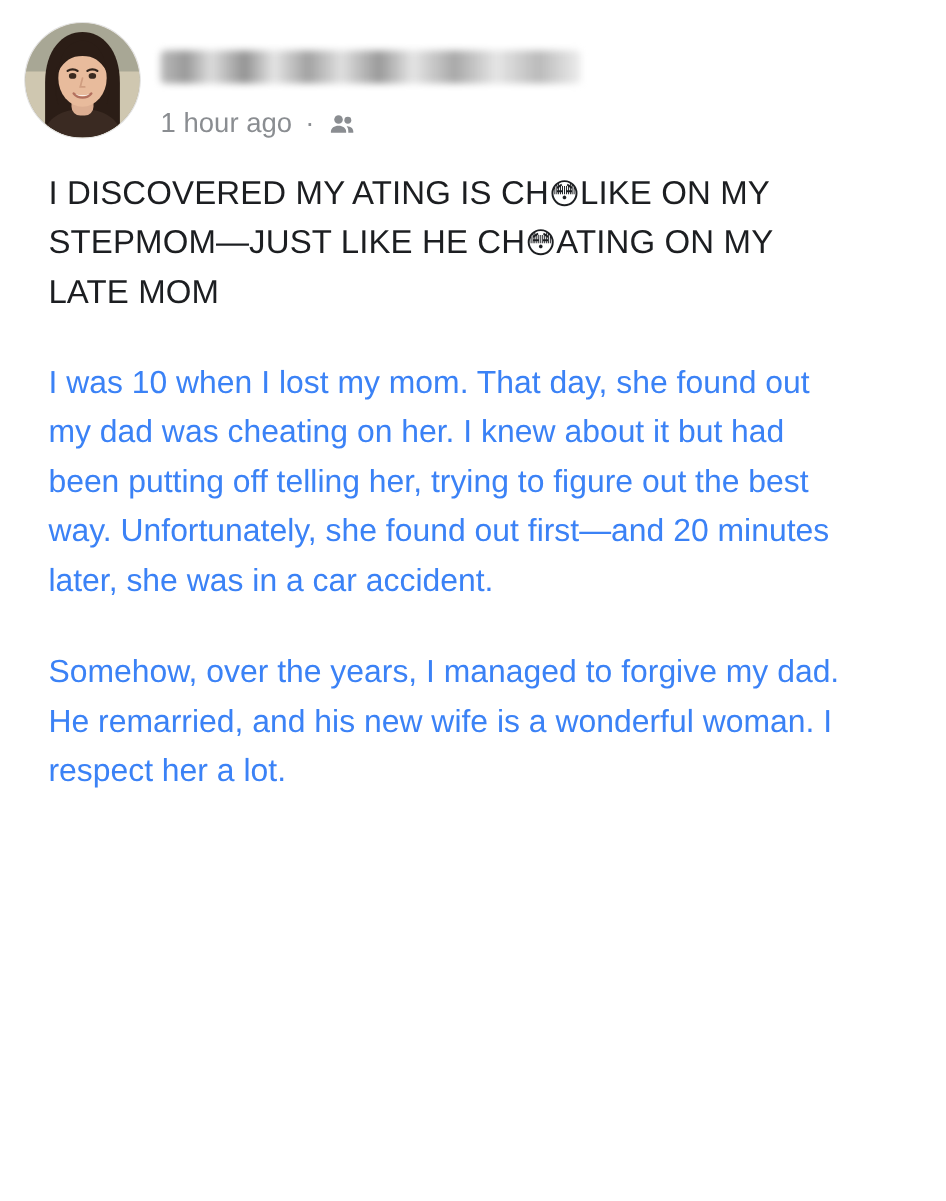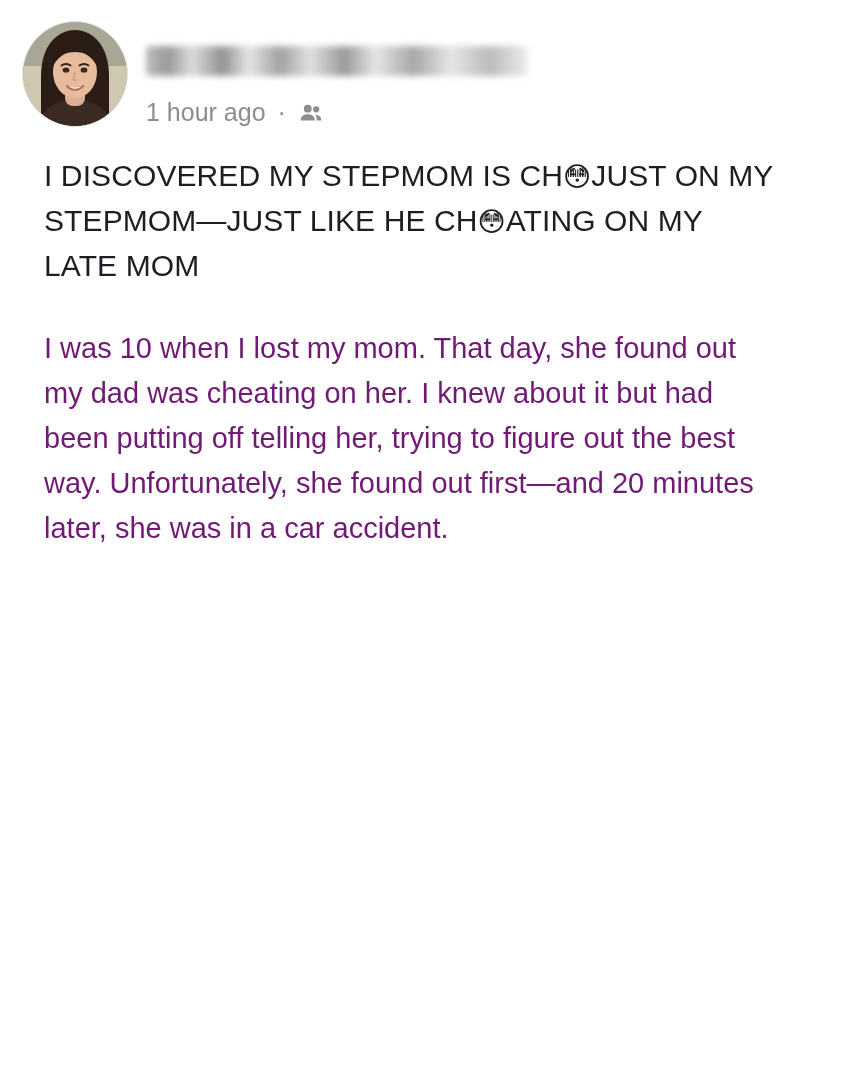--- a/index.html
+++ b/index.html
@@ -16,21 +16,21 @@
   }
 
   .post {
     width: 860px;
     box-sizing: border-box;
     padding: 18px 40px 0 22px;
   }
 
   .post-header {
     display: flex;
-    align-items: flex-end;
+    align-items: center;
     gap: 18px;
   }
 
   .avatar {
     width: 104px;
     height: 104px;
     border-radius: 50%;
     flex: 0 0 104px;
     overflow: hidden;
     position: relative;
@@ -104,21 +104,21 @@
     line-height: 1.5;
     color: #1c1e21;
     letter-spacing: 0.1px;
     margin: 0;
     font-weight: 400;
   }
 
   .paragraph {
     font-size: 29px;
     line-height: 1.55;
-    color: #701a75;
+    color: #3b82f6;
     margin: 0;
   }
   .para-gap { height: 38px; }
 
   .emoji {
     font-family: "DejaVu Sans", sans-serif;
     font-size: 27px;
   }
 </style>
 </head>
@@ -179,26 +179,27 @@
             <path d="M16.3 13.6c3 .15 5.1 1.8 5.1 4.5v.9h-4.2v-1.4c0-1.6-.5-2.9-1.4-3.9z"></path>
           </svg>
         </span>
       </div>
     </div>
   </div>
 
   <div class="post-body">
 
     <div class="post-title">
-      <span>I DISCOVERED MY STEPMOM IS CH</span><span class="emoji">😳</span><span>JUST ON</span>
+      <span>I DISCOVERED MY ATING IS CH</span><span class="emoji">😳</span><span>LIKE ON</span>
       <span>MY STEPMOM—JUST LIKE HE CH</span><span class="emoji">😳</span><span>ATING ON</span>
       <span>MY LATE MOM</span>
     </div>
 
     <div class="para-gap"></div>
     <p class="paragraph">I was 10 when I lost my mom. That day, she found out my dad was cheating on her. I knew about it but had been putting off telling her, trying to figure out the best way. Unfortunately, she found out first—and 20 minutes later, she was in a car accident.</p>
 
     <div class="para-gap"></div>
+    <p class="paragraph">Somehow, over the years, I managed to forgive my dad. He remarried, and his new wife is a wonderful woman. I respect her a lot.</p>
 
     <div class="para-gap"></div>
 
   </div>
 </div>
 
 </body></html>

